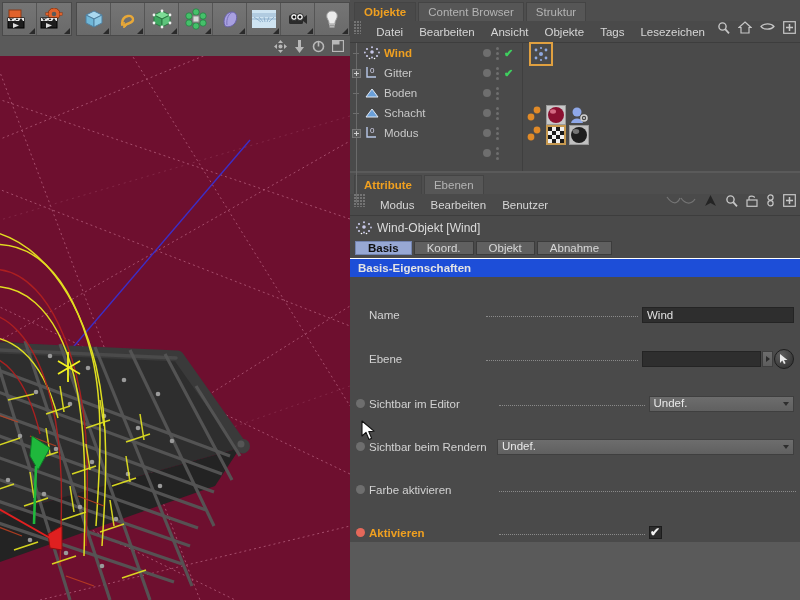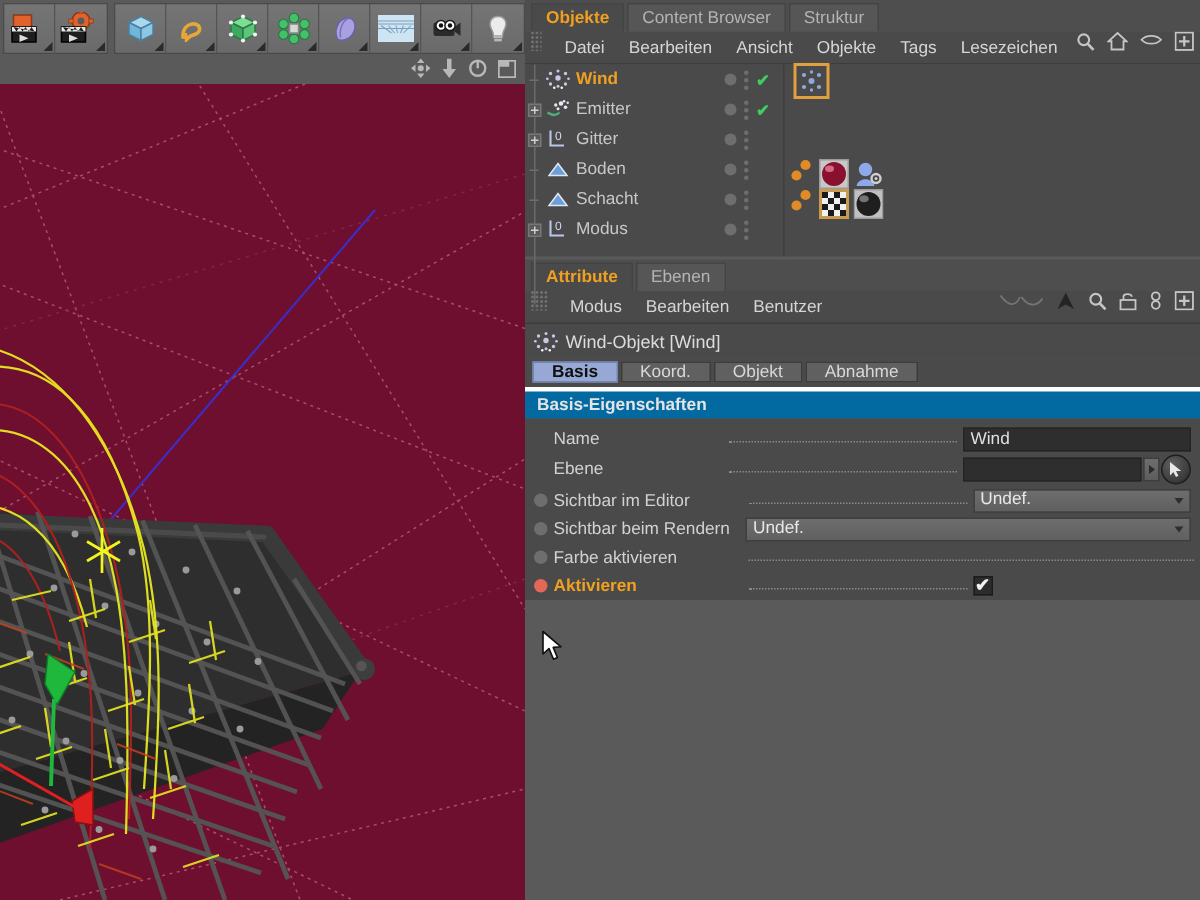--- a/index.html
+++ b/index.html
@@ -127,26 +127,26 @@
   .attr-obj-name { font-size:12px; color:#dcdcdc; }
 
   .atabs { display:flex; gap:2px; padding:2px 0 3px 5px; background:#4a4a4a; }
   .atab {
     padding:0 12px; font-size:11.5px; background:#606060;
     border:1px solid #3c3c3c; color:#d8d8d8;
   }
   .atab.active { background:#97a8d4; color:#101010; font-weight:bold; border-color:#7384b0;}
 
   .sectionbar {
-    background:#0369a1; color:#e4e4e4; font-weight:bold; font-size:11.5px;
-    padding:3px 0 3px 8px; border-top:3px solid #ffffff;
+    background:#1d4ed8; color:#e4e4e4; font-weight:bold; font-size:11.5px;
+    padding:3px 0 3px 8px; border-top:1px solid #ffffff;
   }
 
   #props { background:#4a4a4a; padding-top:4px; }
-  .prow { display:flex; align-items:center; height:19px; padding-left:6px; }
+  .prow { display:flex; align-items:center; height:19px; padding-left:6px;margin-top:24px; }
   .pbullet { width:9px;height:9px;border-radius:50%;background:#6e6e6e; margin-right:4px; flex:none; }
   .pbullet.active { background:#e4685a; }
   .pbullet.ghost { background:transparent; border:1px solid #5d5d5d; }
   .plabel {
     width:128px; font-size:11.5px; color:#d2d2d2; white-space:nowrap;
     overflow:hidden; flex:none; position:relative;
   }
   .plabel.nb { margin-left:13px; width:115px; }
   .plabel.dim { color:#787878; }
   .plabel.hl { color:#f0a020; font-weight:bold; }
@@ -547,37 +547,20 @@
                 </g>
               <g fill="#fff">
                   <circle cx="5.5" cy="12.5" r="0.8"></circle>
                   <circle cx="10.5" cy="12.5" r="0.8"></circle>
                 </g>
             </svg>
           </span>
           <span class="olabel sel">Wind</span>
         </div>
 
-        <div class="orow">
-          <span class="exp"></span>
-          <span class="oicon">
-            <svg width="16" height="14" viewBox="0 0 16 14">
-              <path d="M1 9 C4 11, 7 11, 9 9" stroke="#4fae7a" stroke-width="1.6" fill="none"></path>
-              <g fill="#e8e8f4">
-                  <circle cx="10" cy="3" r="1.5"></circle>
-                  <circle cx="13" cy="5.5" r="1.2"></circle>
-              <circle cx="6.5" cy="4" r="1.1"></circle>
-                  <circle cx="12" cy="1.5" r="0.9"></circle>
-              <circle cx="8" cy="6.5" r="1"></circle>
-                  <circle cx="14.5" cy="2.5" r="0.8"></circle>
-                </g>
-            </svg>
-          </span>
-          <span class="olabel">Emitter</span>
-        </div>
 
         <div class="orow">
           <span class="exp"></span>
           <span class="oicon">
             <svg width="16" height="14" viewBox="0 0 16 14">
               <path d="M3 1 V11 H12" stroke="#b8c8e8" stroke-width="1.4" fill="none"></path>
               <text x="6" y="7" font-size="8" fill="#d8d8f0" font-family="Liberation Sans, sans-serif">0</text>
             </svg>
           </span>
           <span class="olabel">Gitter</span>

